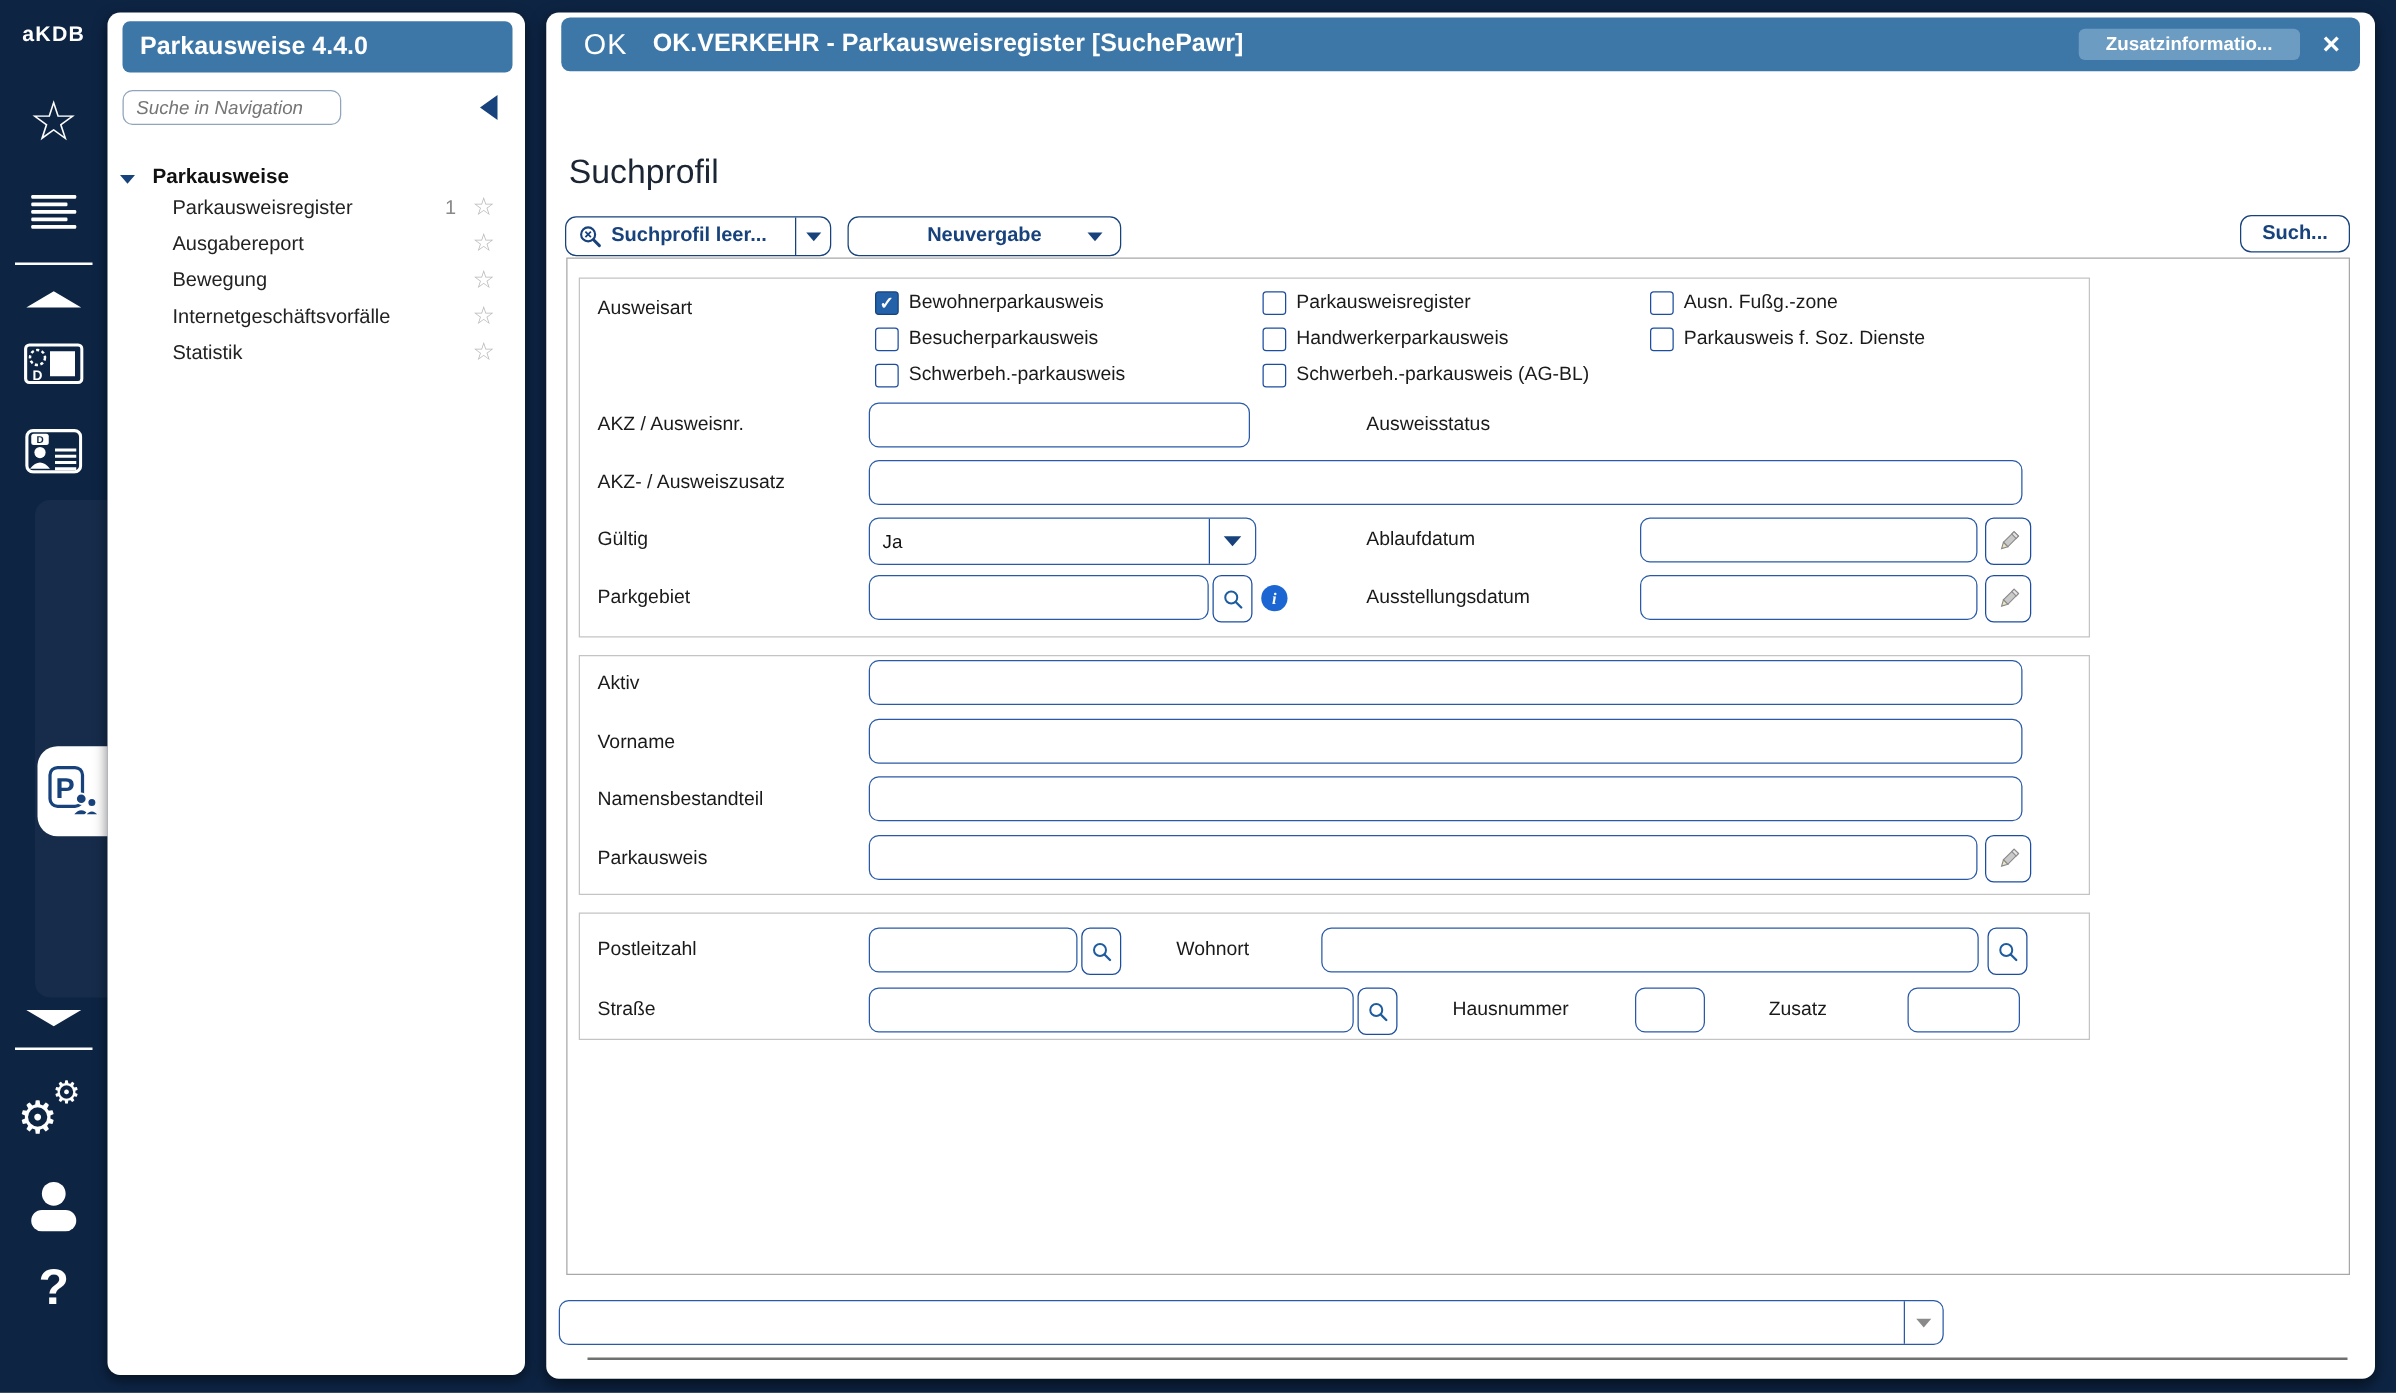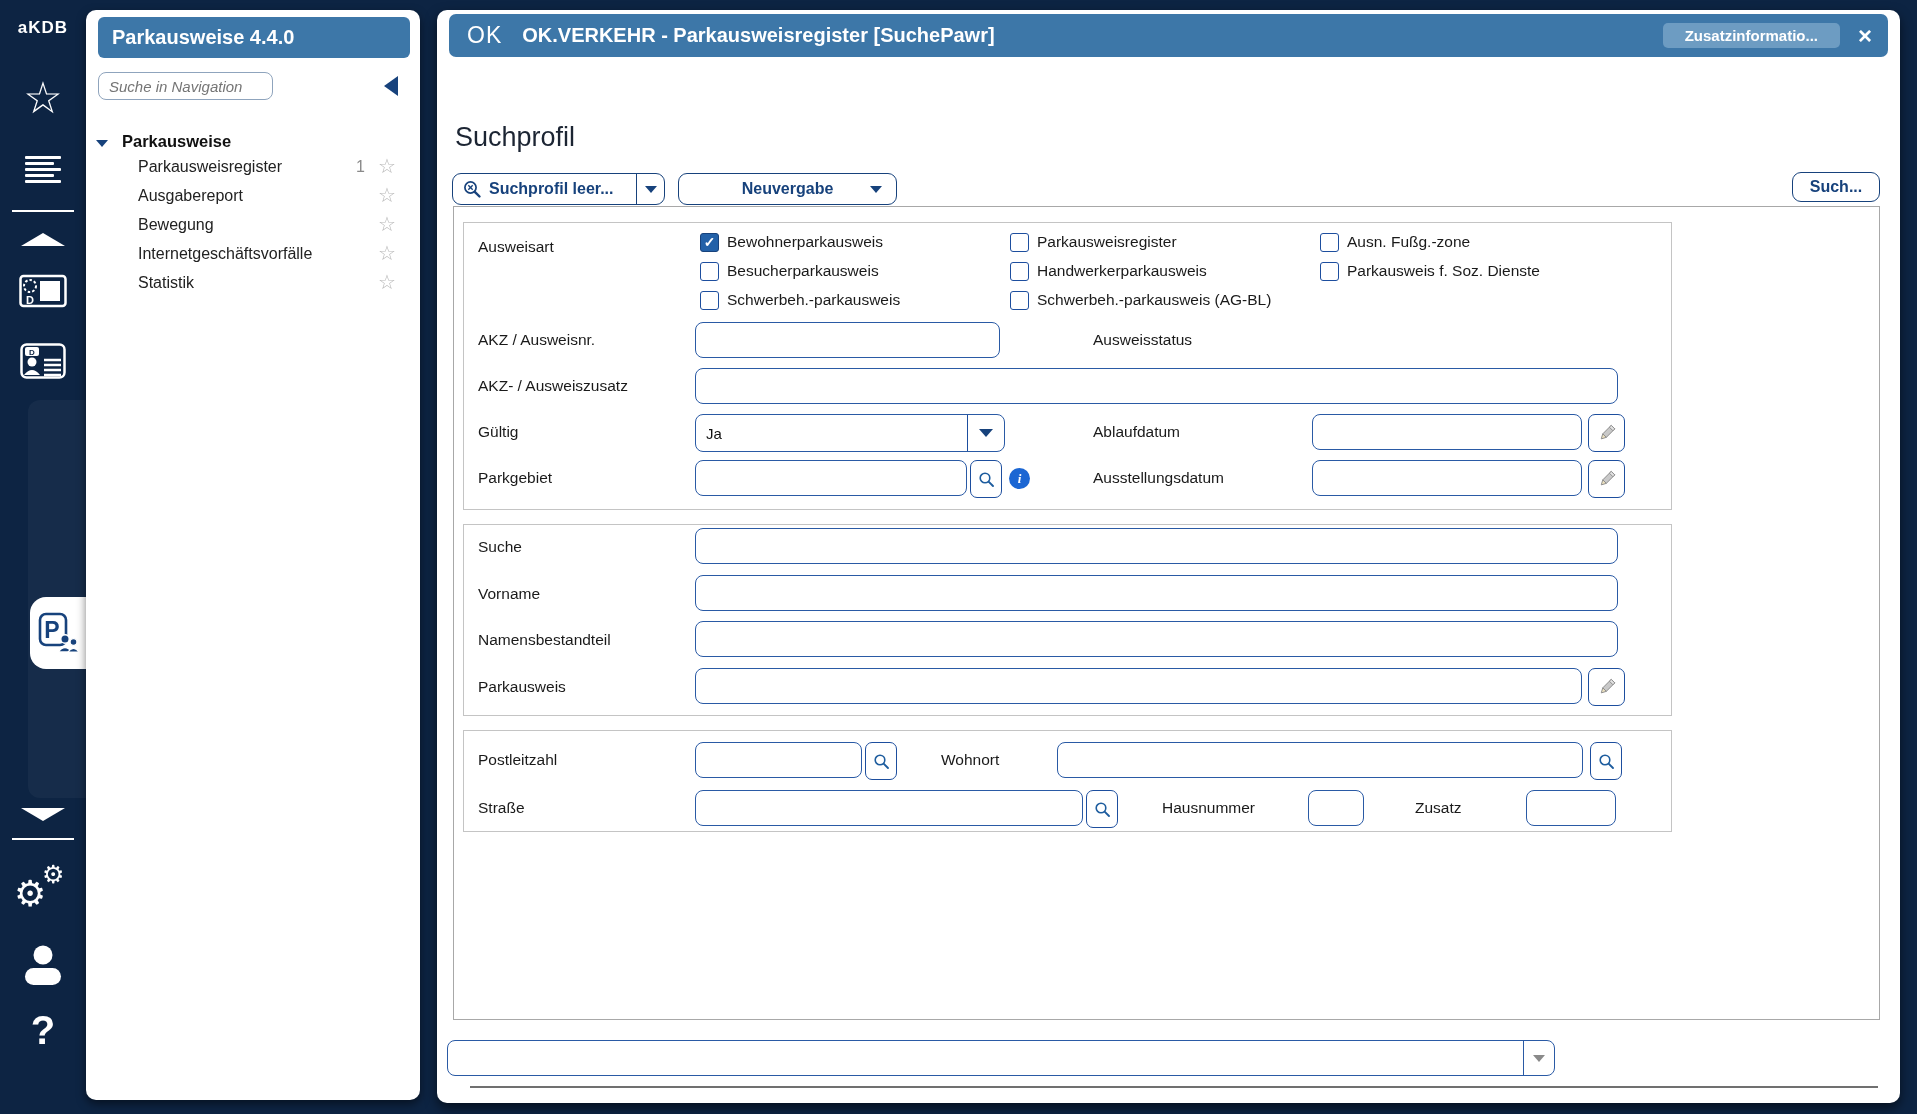--- a/index.html
+++ b/index.html
@@ -248,21 +248,21 @@
       <g transform="rotate(45 10 10)">
         <rect x="7.6" y="1.6" width="5" height="12" fill="#c9c9c9" stroke="#8a8a8a" stroke-width="0.9"></rect>
         <rect x="7.6" y="1.6" width="5" height="2.6" fill="#e4e4e4" stroke="#8a8a8a" stroke-width="0.9"></rect>
         <path d="M7.6 13.6 L12.6 13.6 L10.1 18.2 Z" fill="#efe3c0" stroke="#8a8a8a" stroke-width="0.9"></path>
       </g>
     </svg>
   </div>
 
   <div class="grp" style="left:463px;top:524px;width:1207px;height:190px;"></div>
 
-  <div class="lbl" style="left:478px;top:538px;">Suche</div>
+  <div class="lbl" style="left:478px;top:538px;">Aktiv</div>
   <input class="inp" style="left: 695px; top: 528px; width: 923px; height: 36px;">
 
   <div class="lbl" style="left:478px;top:585px;">Vorname</div>
   <input class="inp" style="left: 695px; top: 575px; width: 923px; height: 36px;">
 
   <div class="lbl" style="left:478px;top:631px;">Namensbestandteil</div>
   <input class="inp" style="left: 695px; top: 621px; width: 923px; height: 36px;">
 
   <div class="lbl" style="left:478px;top:678px;">Parkausweis</div>
   <input class="inp" style="left: 695px; top: 668px; width: 887px; height: 36px;">

